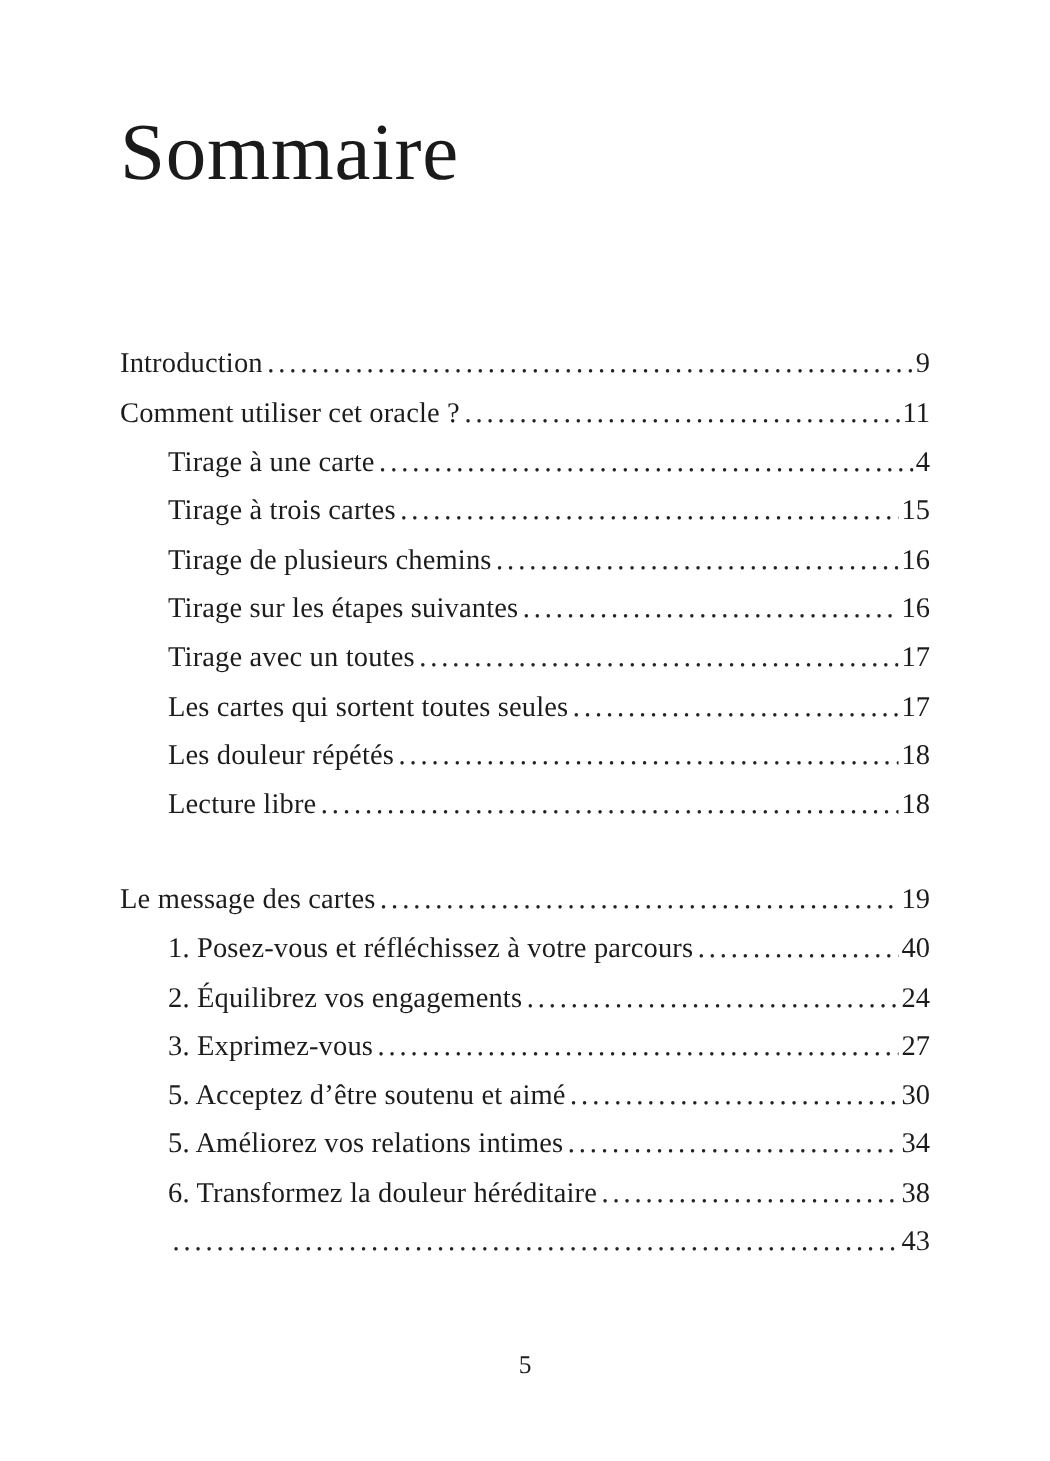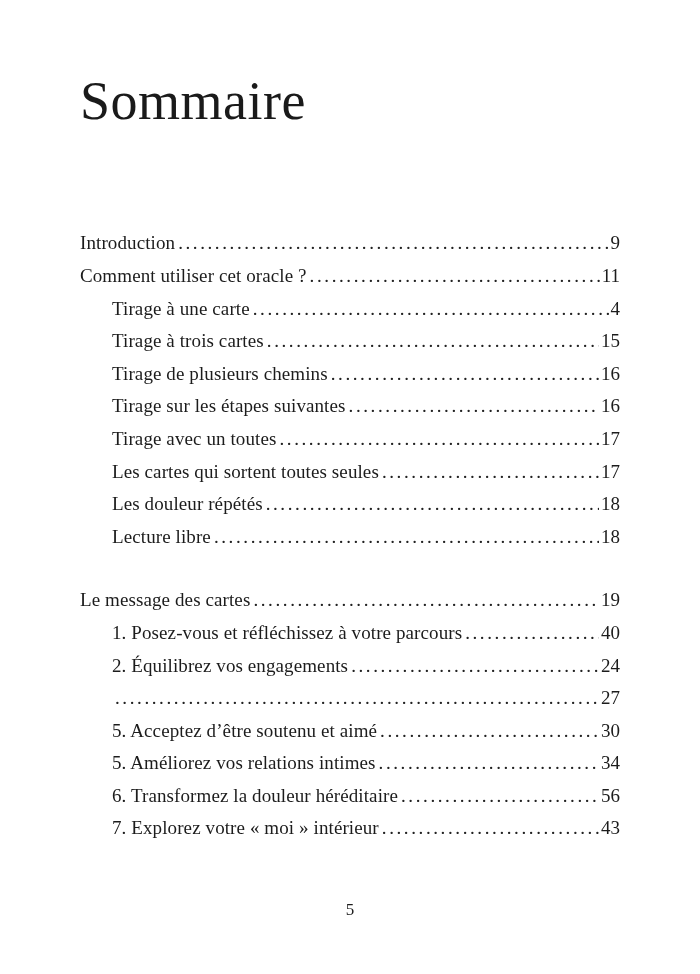--- a/index.html
+++ b/index.html
@@ -142,40 +142,40 @@
           <span class="toc-label">1. Posez-vous et réfléchissez à votre parcours</span>
           <span class="toc-dots"></span>
           <span class="toc-page">40</span>
         </div>
         <div class="toc-row indent">
           <span class="toc-label">2. Équilibrez vos engagements</span>
           <span class="toc-dots"></span>
           <span class="toc-page">24</span>
         </div>
         <div class="toc-row indent">
+          <span class="toc-label">3. Exprimez-vous</span>
           <span class="toc-dots"></span>
           <span class="toc-page">27</span>
         </div>
         <div class="toc-row indent">
           <span class="toc-label">5. Acceptez d’être soutenu et aimé</span>
           <span class="toc-dots"></span>
           <span class="toc-page">30</span>
         </div>
         <div class="toc-row indent">
           <span class="toc-label">5. Améliorez vos relations intimes</span>
           <span class="toc-dots"></span>
           <span class="toc-page">34</span>
         </div>
         <div class="toc-row indent">
           <span class="toc-label">6. Transformez la douleur héréditaire</span>
           <span class="toc-dots"></span>
-          <span class="toc-page">56</span>
+          <span class="toc-page">38</span>
         </div>
         <div class="toc-row indent">
-          <span class="toc-label">7. Explorez votre « moi » intérieur</span>
           <span class="toc-dots"></span>
           <span class="toc-page">43</span>
         </div>
       </div>
     </div>
 
   <div class="footer-page-number">5</div>
 </div>
 
 </body></html>

